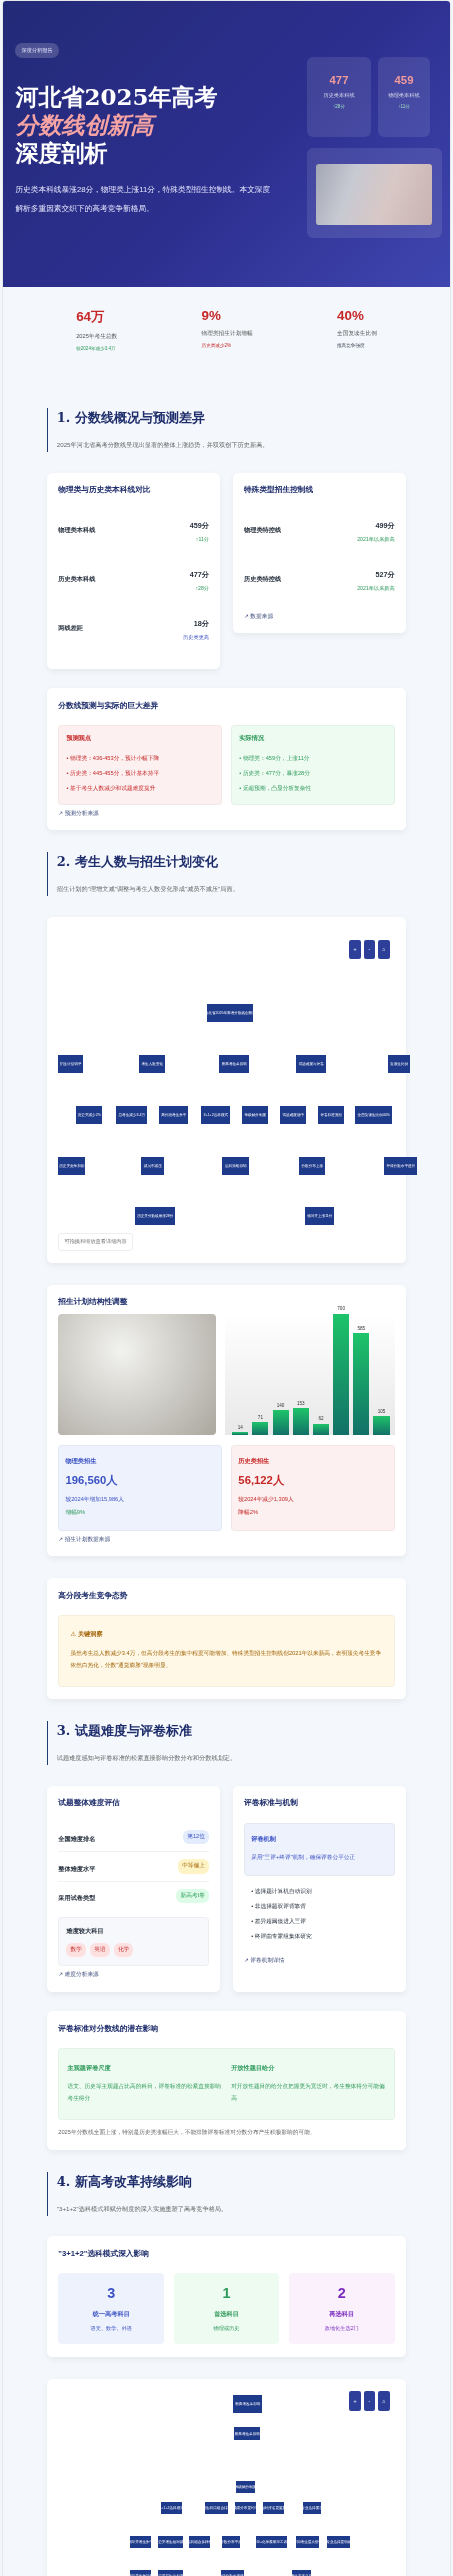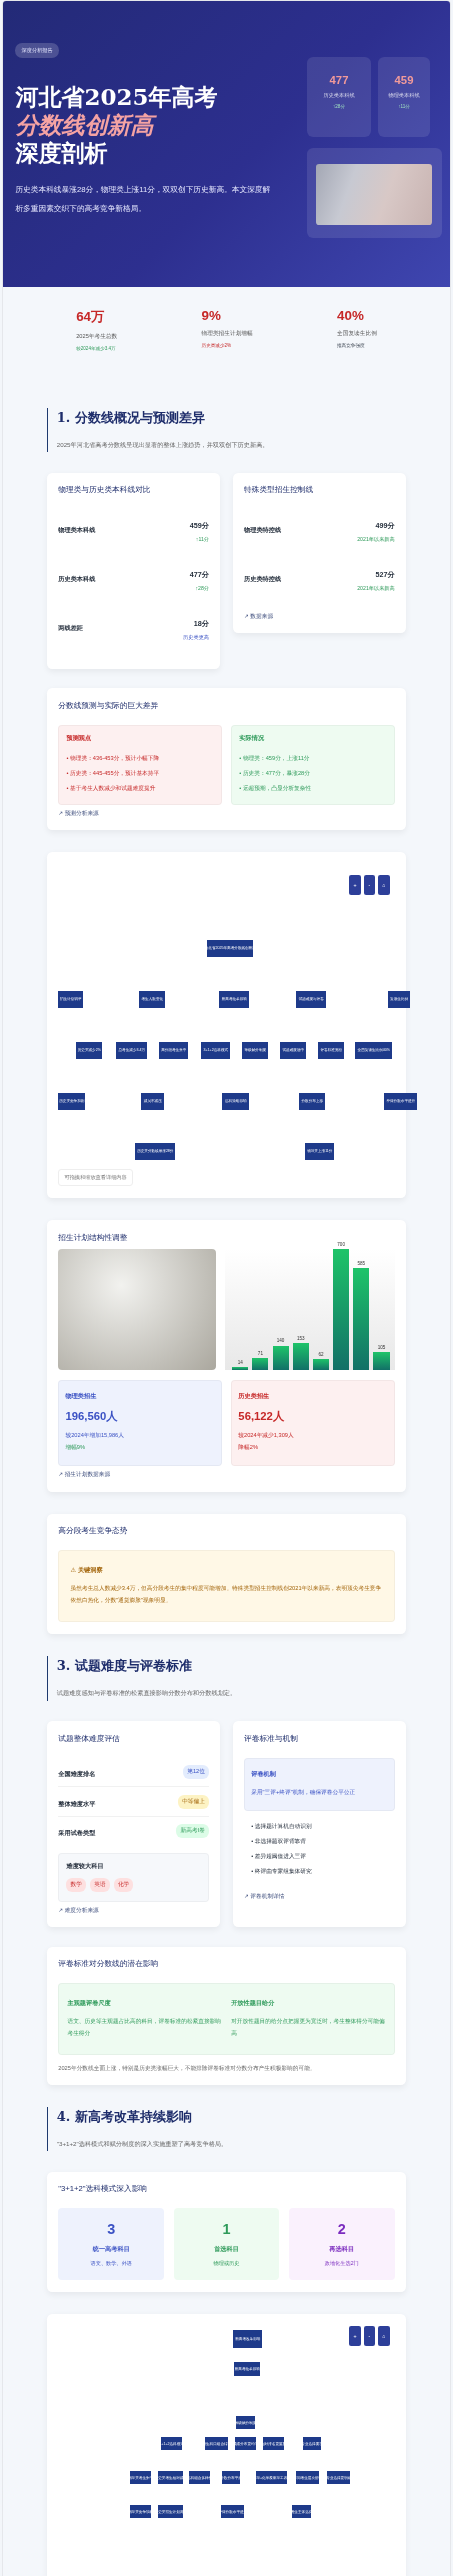--- a/index.html
+++ b/index.html
@@ -19,21 +19,21 @@
 .kpis{display:flex;justify-content:space-around;padding:20.6px 31px 57px}
 .kpi{text-align:left}
 .kpi .n{font-size:13.4px;font-weight:bold;color:#c62828}
 .kpi .l{font-size:5.7px;color:#555;margin-top:7.2px}
 .kpi .s{font-size:4.6px;margin-top:5.2px}
 .wrap{padding:0 44px 0 44px}
 .sec-head{border-left:1.5px solid #1e3a6e;padding:1px 0 2.1px 8.8px;margin:0 0 20.6px}
 .sec-head h2{font-family:"DejaVu Serif","Liberation Serif",serif;font-size:13px;color:#1e2d6b;line-height:19.6px;margin-top:-1px}
 .sec-head p{font-size:6.2px;color:#666;margin-top:13.4px}
 .card{background:#fff;border-radius:5.2px;box-shadow:0 2.1px 6.2px rgba(0,0,0,.06);padding:12.4px 11.3px;margin-bottom:22px}
-.card h3{font-size:7.7px;color:#1e2d6b;font-weight:normal;margin-bottom:14.4px}
+.card h3{font-size:7.7px;color:#1e2d6b;font-weight:bold;margin-bottom:14.4px}
 .row2{display:flex;gap:12.4px;margin-bottom:19.6px}
 .row2>.card{flex:1;margin-bottom:0}
 .kv{display:flex;justify-content:space-between;align-items:flex-start;padding:11.3px 0 15.5px}
 .kv .k{font-size:6.2px;font-weight:bold;margin-top:5.2px}
 .kv .v{text-align:right}
 .kv .v b{font-size:7.2px;display:block}
 .kv .v span{font-size:5.2px;display:block;margin-top:5.2px}
 .green{color:#2e9a5a}.red{color:#c62828}.blue{color:#3b52c4}.purple{color:#7b2cbf}.amber{color:#a16207}
 .link{font-size:5.7px;color:#3a4a7a;display:inline-block;margin-top:5.2px}
 .link:before{content:"↗ ";}
@@ -66,21 +66,21 @@
 
 <div class="page">
 
 <div class="hero">
   <div class="tag">深度分析报告</div>
   <h1>
     <div>河北省2025年高考</div>
     <div class="hl">分数线创新高</div>
     <div>深度剖析</div>
   </h1>
-  <p class="lead">历史类本科线暴涨28分，物理类上涨11分，双双创下历史新高。本文深度解析多重因素交织下的高考竞争新格局。</p>
+  <p class="lead">历史类本科线暴涨28分，物理类上涨11分，特殊类型招生控制线。本文深度解析多重因素交织下的高考竞争新格局。</p>
   <div class="stat-box" style="left:304px;top:56px;width:64px;height:80px">
     <div class="n">477</div>
         <div class="l">历史类本科线</div>
         <div class="d">↑28分</div>
   </div>
   <div class="stat-box" style="left:375px;top:56px;width:52px;height:80px">
     <div class="n">459</div>
         <div class="l">物理类本科线</div>
         <div class="d">↑11分</div>
   </div>
@@ -173,20 +173,24 @@
             <ul>
               <li>物理类：459分，上涨11分</li>
               <li>历史类：477分，暴涨28分</li>
               <li>远超预期，凸显分析复杂性</li>
             </ul>
           </div>
   </div>
   <a class="link">预测分析来源</a>
 </div>
 
+<div class="sec-head">
+        <h2>2. 考生人数与招生计划变化</h2>
+        <p>招生计划的"理增文减"调整与考生人数变化形成"减员不减压"局面。</p>
+      </div>
 <div class="card">
   <div class="diagram">
     <div class="zoom-btns">
             <div>+</div>
             <div>-</div>
             <div>⌂</div>
           </div>
     <div class="node" style="left:149px;top:75px;width:46px">河北省2025年高考分数线创新高</div>
     <div class="node" style="left:0;top:126px;width:25px">招生计划调整</div>
     <div class="node" style="left:81px;top:126px;width:26px">考生人数变化</div>

